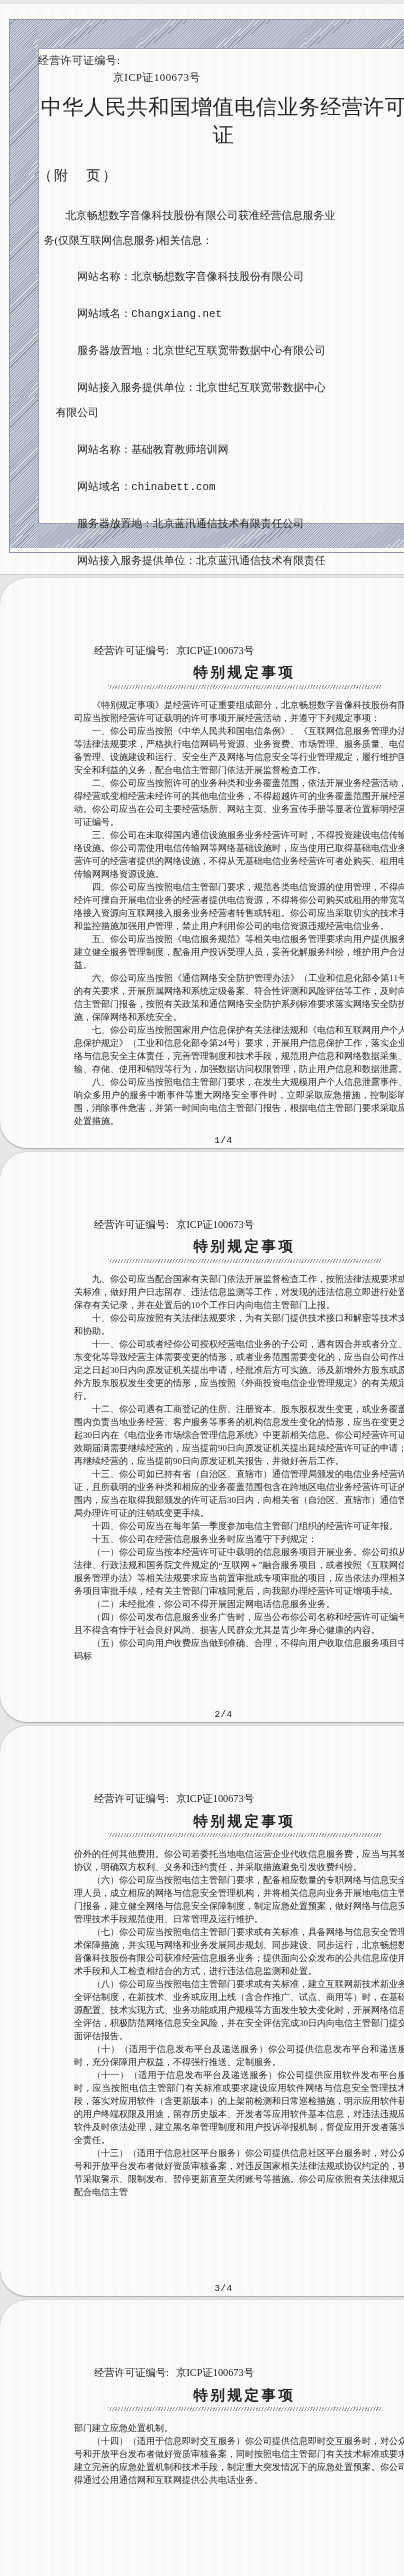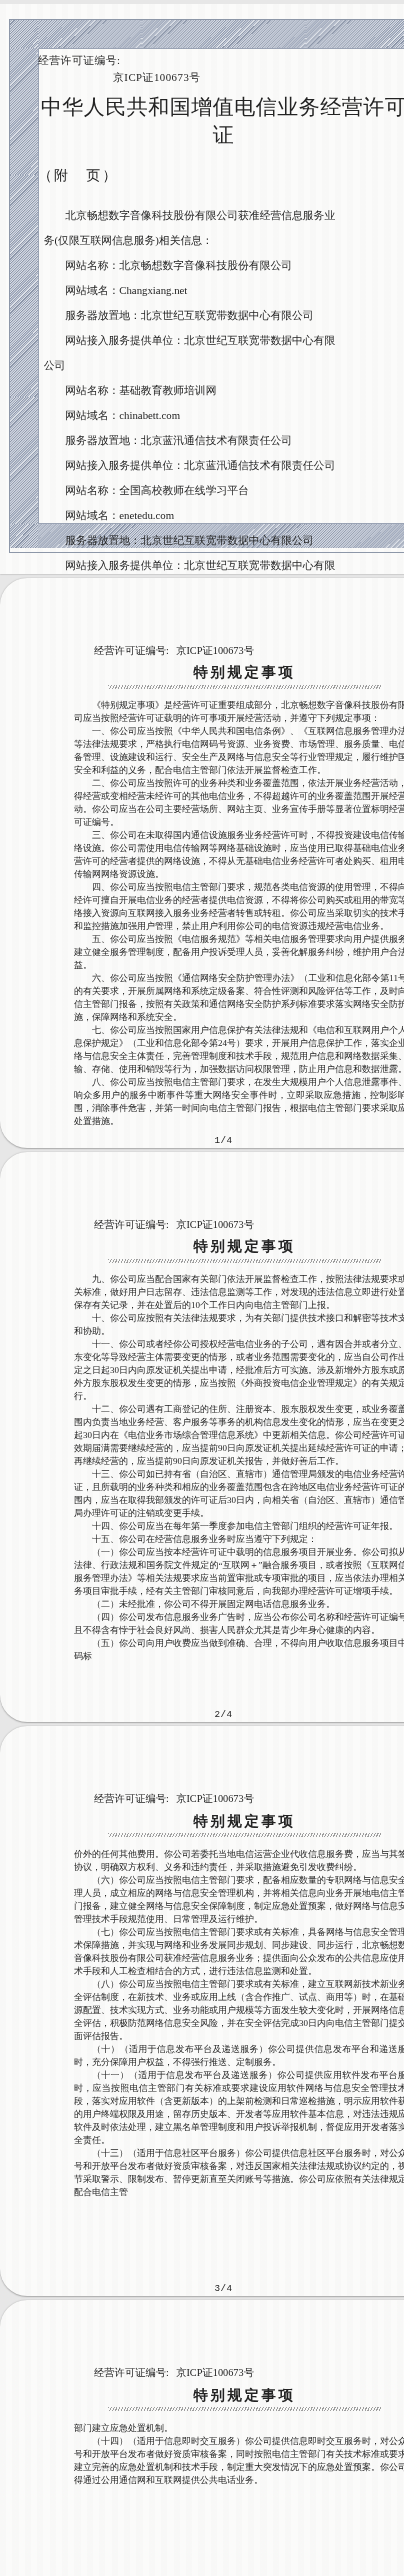--- a/index.html
+++ b/index.html
@@ -42,21 +42,21 @@
   .cert-inner{position:absolute;left:38px;right:38px;top:0;padding-top:50px;}
   .lic-label{font-size:10.8px;letter-spacing:0.5px;}
   .lic-no{font-size:10.8px;margin:3.1px 0 0 75px;letter-spacing:0.5px;}
   .cert-title{
     margin:8.2px 0 0 0;font-size:21px;font-weight:normal;
     text-align:center;letter-spacing:0.5px;
   }
   .cert-sub{margin-top:18px;font-size:14px;font-weight:normal;text-align:left;letter-spacing:2.1px;}
   .cert-text{width:299px;margin:17.5px 0 0 5.7px;font-size:10.8px;line-height:25px;}
   .cert-intro{margin:0 0 0 0;text-indent:2em;}
-  .cert-entry{margin:0;text-indent:2em;}
+  .cert-entry{margin:12px;text-indent:2em;font-family:Liberation Mono, monospace;}
 
   
   .rhead{padding:66px 0 0 52px;font-size:10.3px;}
   .rno{margin-left:7.2px;}
   .rtitle{
     margin:5.2px 0 0 0;font-size:14.4px;font-weight:bold;
     text-align:center;letter-spacing:2.6px;
   }
   .wavy{
     width:274px;height:4.1px;margin:2.6px auto 0 auto;

